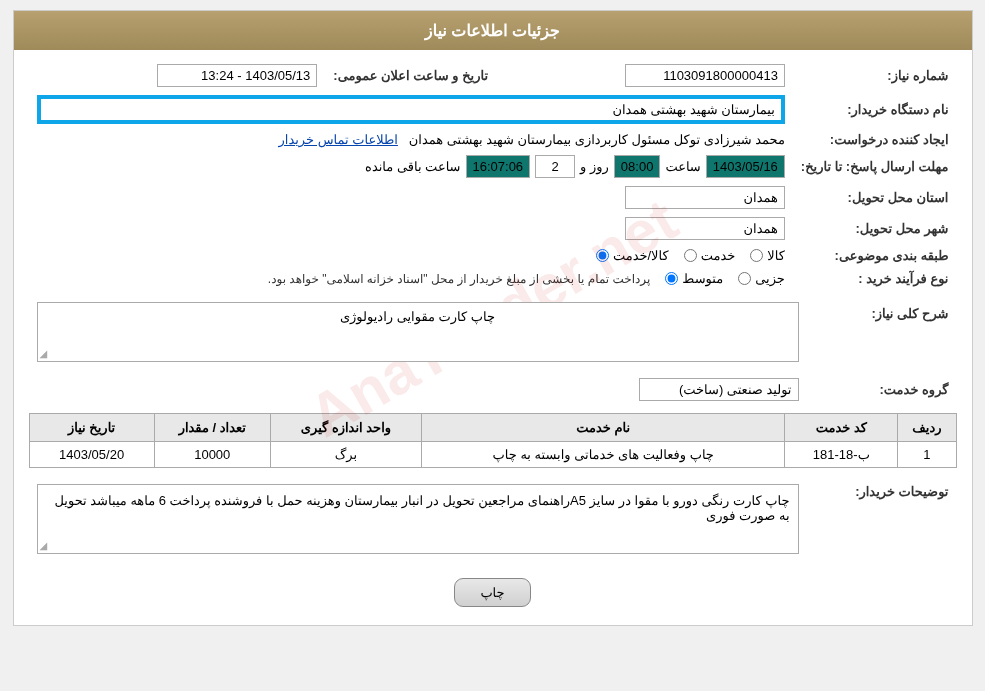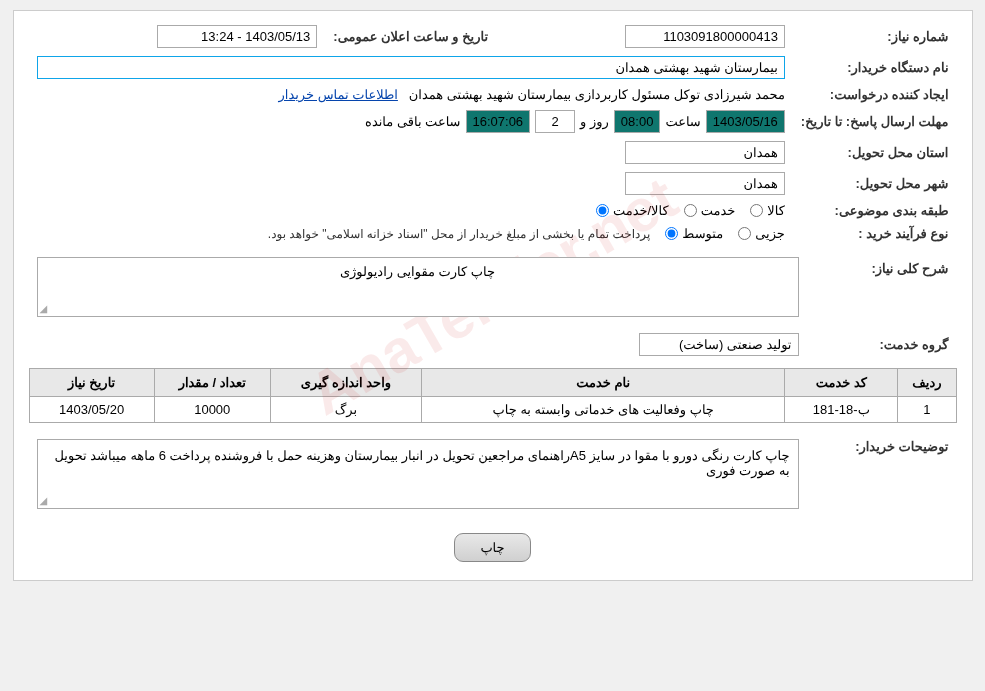--- a/index.html
+++ b/index.html
@@ -49,21 +49,21 @@
     }
     .input-box {
       border: 1px solid #aaa;
       background: #fff;
       padding: 3px 6px;
       display: inline-block;
       min-width: 160px;
       text-align: right;
     }
     .input-box-wide {
-      border: 1px solid #0ea5e9;
+      border: 4px solid #0ea5e9;
       background: #fff;
       padding: 3px 6px;
       display: inline-block;
       width: 100%;
       text-align: right;
     }
     .date-row {
       display: flex;
       align-items: center;
       gap: 5px;
@@ -196,20 +196,21 @@
       gap: 15px;
       direction: rtl;
     }
   </style>
 </head>
 <body>
 
 <div class="page-container watermark-container">
   <div class="watermark">AnaTender.net</div>
 
+  <div class="header-bar">جزئیات اطلاعات نیاز</div>
 
   <div class="content">
 
     <table class="info-table">
 
       <tbody>
           <tr>
         <td class="label-cell">شماره نیاز:</td>
         <td class="value-cell">
           <span class="input-box">1103091800000413</span>

